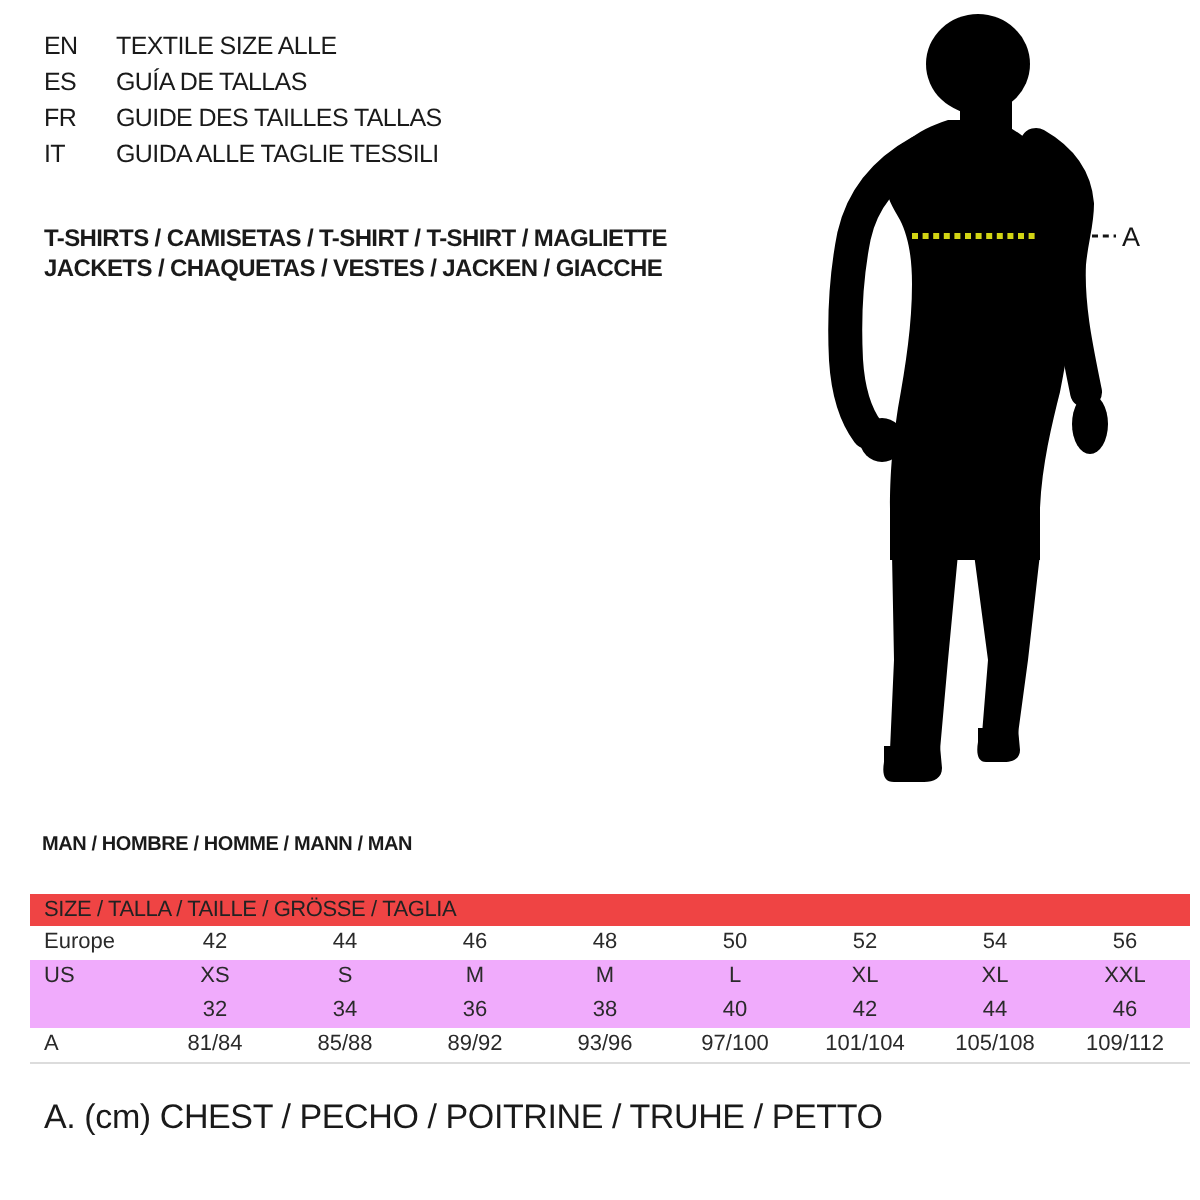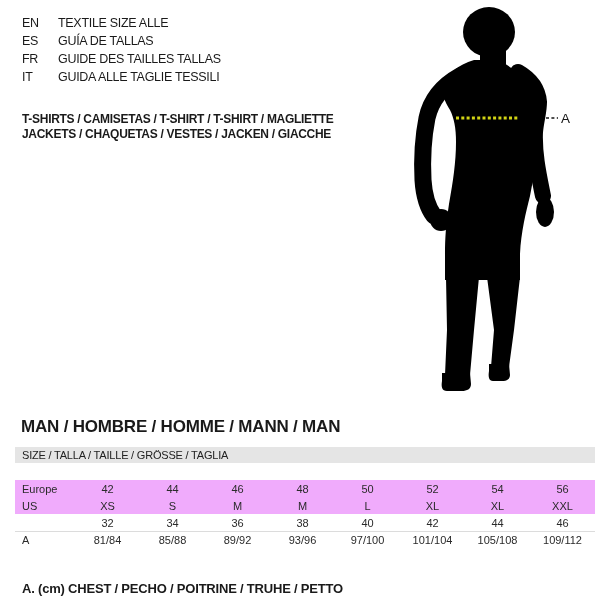--- a/index.html
+++ b/index.html
@@ -18,36 +18,36 @@
   
   .category-block { position:absolute; left:22px; top:112px; }
   .category-line { height:15px; line-height:15px; font-weight:bold;
                    font-size:12px; letter-spacing:-0.3px; white-space:nowrap; }
 
   
   .figure { position:absolute; left:400px; top:0; width:200px; height:400px; }
 
   
   .section-title { position:absolute; left:21px; top:417px;
-                   font-weight:bold; font-size:17px; letter-spacing:-0.2px; }
+                   font-weight:bold; font-size:10px; letter-spacing:-0.2px; }
 
   
   .size-table { position:absolute; left:15px; top:447px; width:580px;
                 font-size:11px; border-bottom:1px solid #dcdcdc; }
-  .t-header { background:#e5e5e5; height:16px; line-height:16px;
+  .t-header { background:#ef4444; height:16px; line-height:16px;
               padding-left:7px; color:#222; letter-spacing:-0.2px; }
   .t-row { display:grid; grid-template-columns:60px repeat(8, 1fr);
            height:17px; line-height:17px; color:#2a2a2a; }
   .t-row.shaded { background:#f0abfc; }
-  .t-cell { text-align:center;margin-top:18px; }
+  .t-cell { text-align:center; }
   .t-label { text-align:left; padding-left:7px; }
 
   
-  .footer-note { position:absolute; left:22px; top:581px;
-                 font-weight:bold; font-size:13px; letter-spacing:-0.2px; }
+  .footer-note { position:absolute; left:22px; top:549px;
+                 font-weight:normal; font-size:17px; letter-spacing:-0.2px; }
 </style>
 </head>
 <body>
 
 <div class="page">
 
   <div class="lang-block">
       <div class="lang-row">
     <span class="lang-code">EN</span>
     <span class="lang-label">TEXTILE SIZE ALLE</span>

